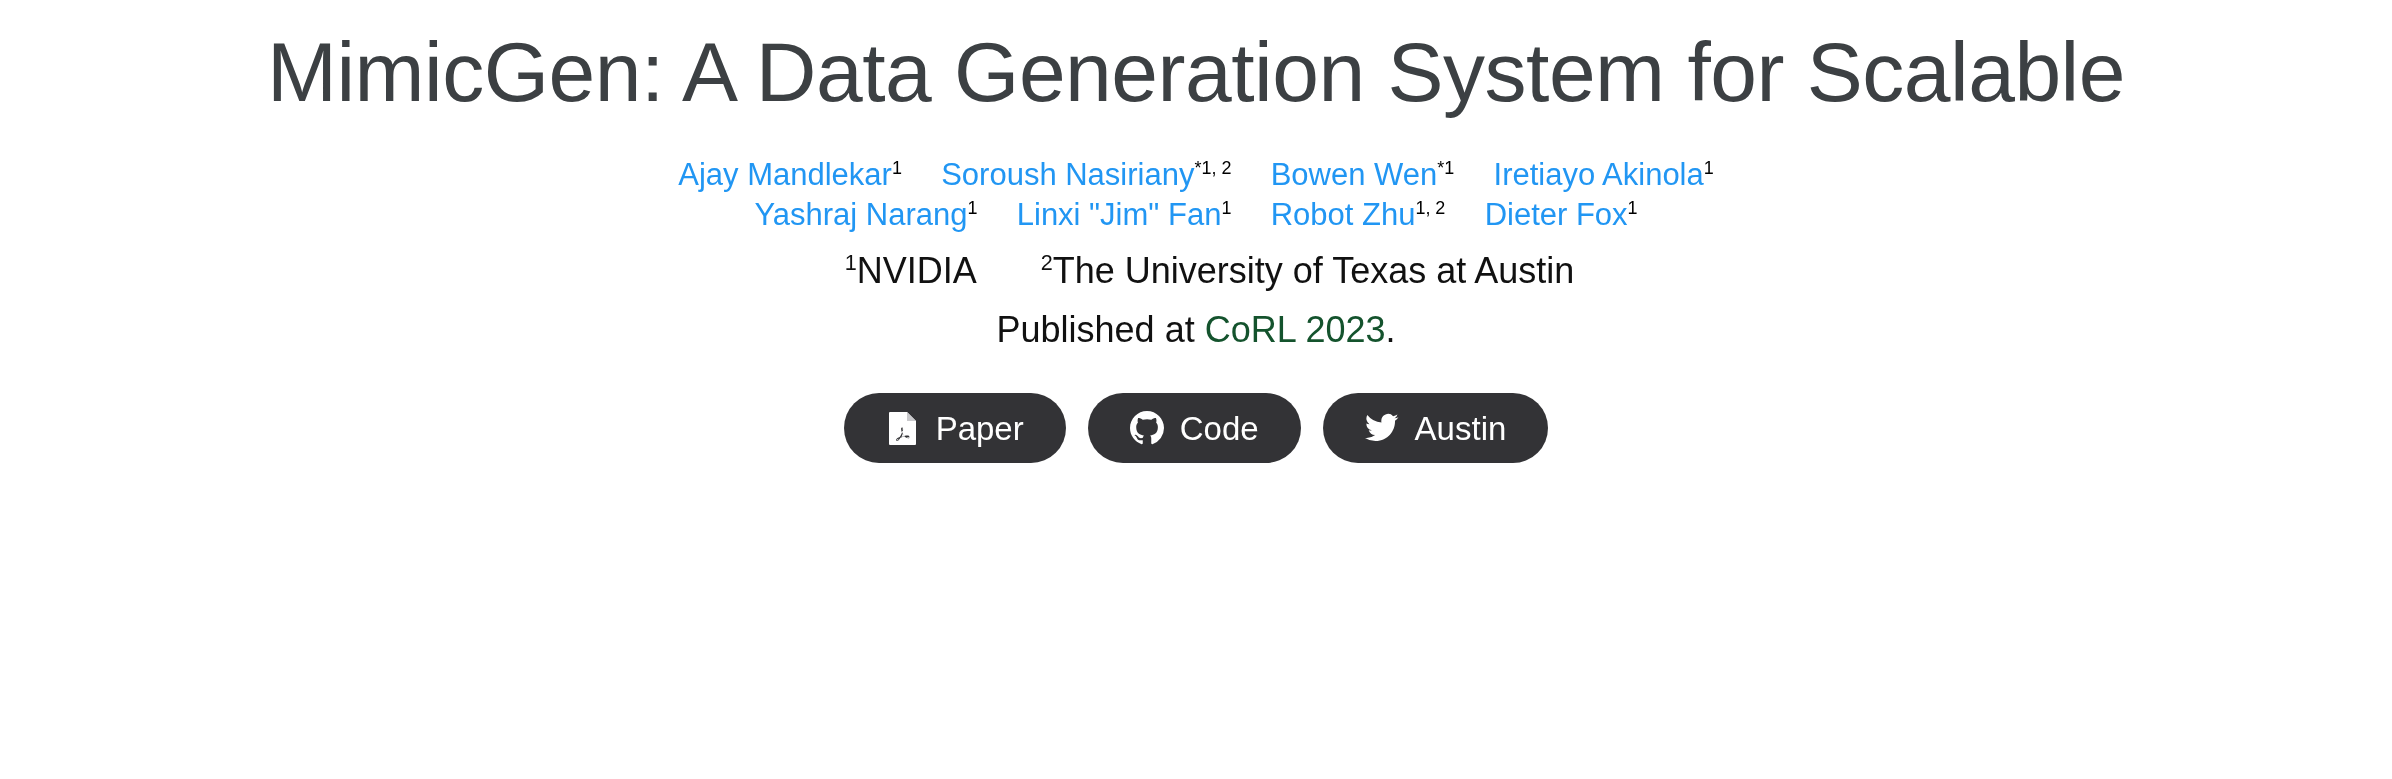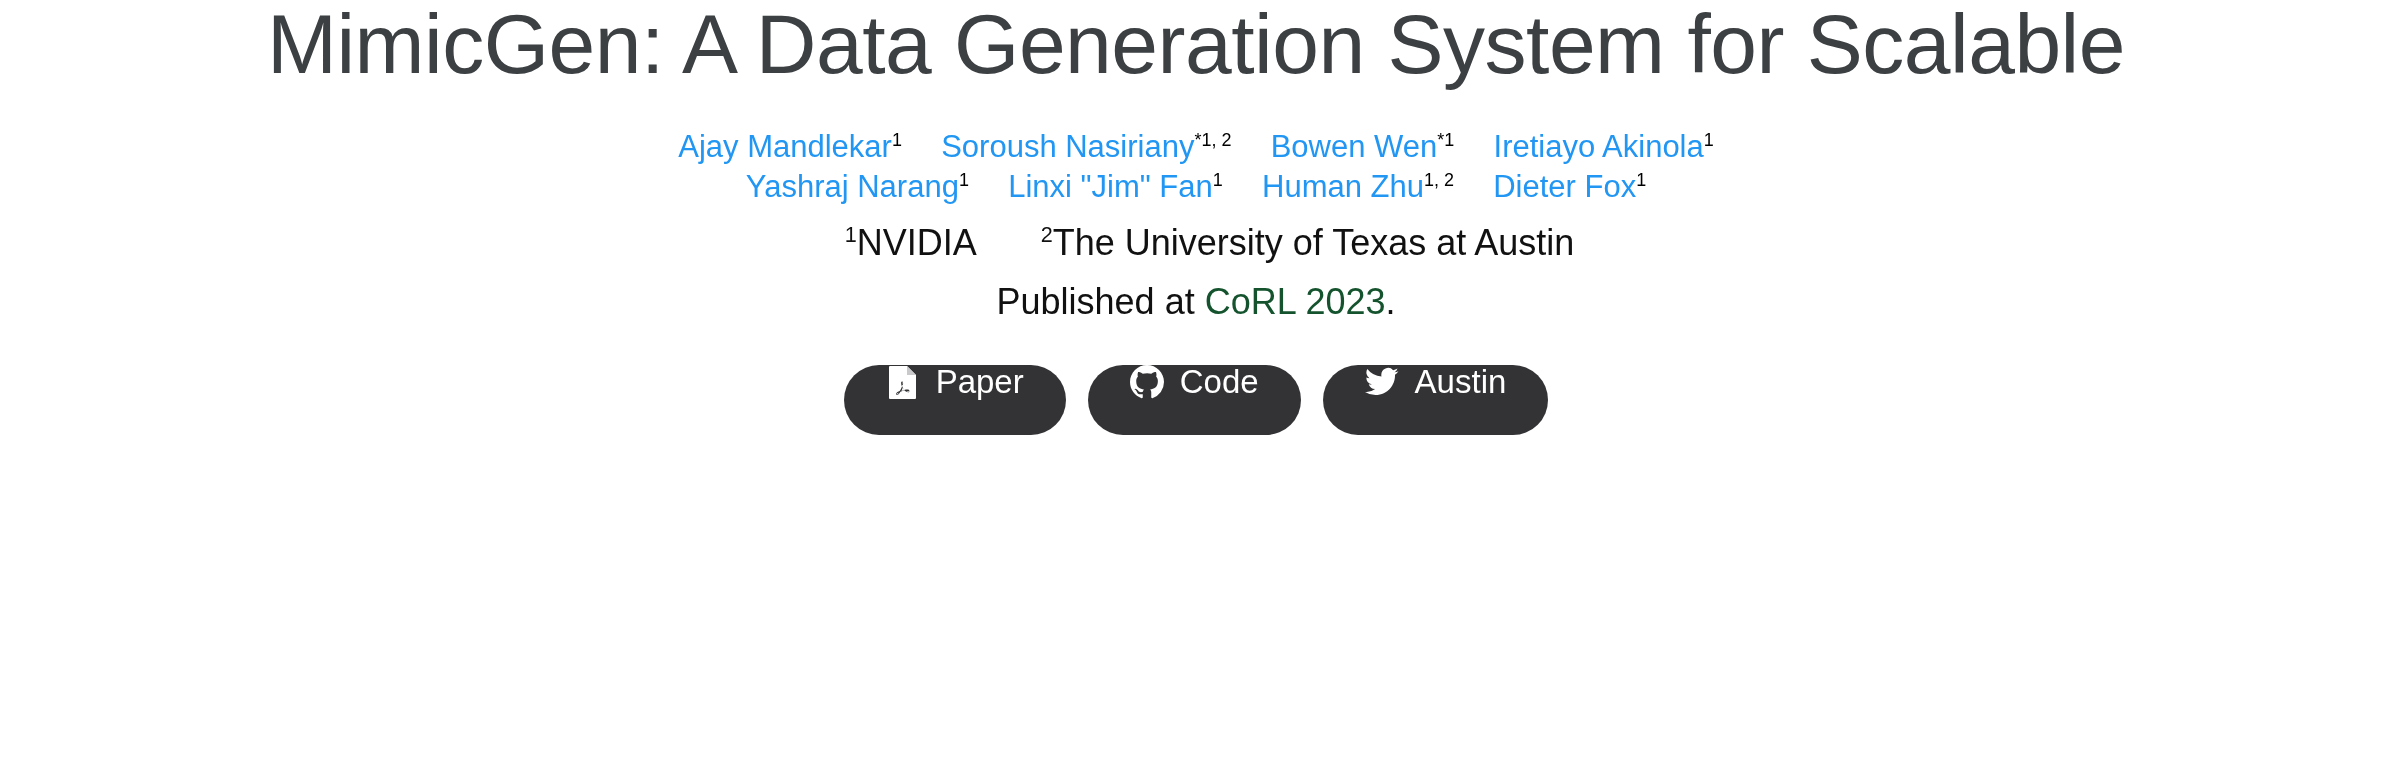--- a/index.html
+++ b/index.html
@@ -17,20 +17,21 @@
   }
 
   .page {
     width: 2392px;
     height: 779px;
     box-sizing: border-box;
     background: #ffffff;
     display: flex;
     flex-direction: column;
     align-items: center;
+    padding-top: 28px;
   }
 
   
   .title-block {
     width: 2270px;
     text-align: center;
   }
   .title {
     font-size: 84px;
     line-height: 1.06;
@@ -106,20 +107,21 @@
   .button-row {
     margin-top: 42px;
     display: flex;
     flex-direction: row;
     align-items: center;
     justify-content: center;
     gap: 22px;
   }
   .pill {
     display: inline-flex;
+    align-items: center;
     gap: 16px;
     background: #333336;
     color: #ffffff;
     border: none;
     border-radius: 999px;
     height: 70px;
     padding: 0 42px;
     font-family: "Liberation Sans", sans-serif;
     font-size: 33px;
     line-height: 1;
@@ -159,21 +161,21 @@
       <a class="author" href="#">Bowen Wen</a><span class="sup">*1</span>
       <span class="author-gap"></span>
       <a class="author" href="#">Iretiayo Akinola</a><span class="sup">1</span>
     </span>
 
     <span class="author-row">
       <a class="author" href="#">Yashraj Narang</a><span class="sup">1</span>
       <span class="author-gap"></span>
       <a class="author" href="#">Linxi "Jim" Fan</a><span class="sup">1</span>
       <span class="author-gap"></span>
-      <a class="author" href="#">Human Zhu</a><span class="sup">1, 2</span>
+      <a class="author" href="#">Robot Zhu</a><span class="sup">1, 2</span>
       <span class="author-gap"></span>
       <a class="author" href="#">Dieter Fox</a><span class="sup">1</span>
     </span>
 
   </div>
 
   <div class="affiliations">
     <span class="affil-sup">1</span><span>NVIDIA</span>
     <span class="affil-gap"></span>
     <span class="affil-sup">2</span><span>The University of Texas at Austin</span>

